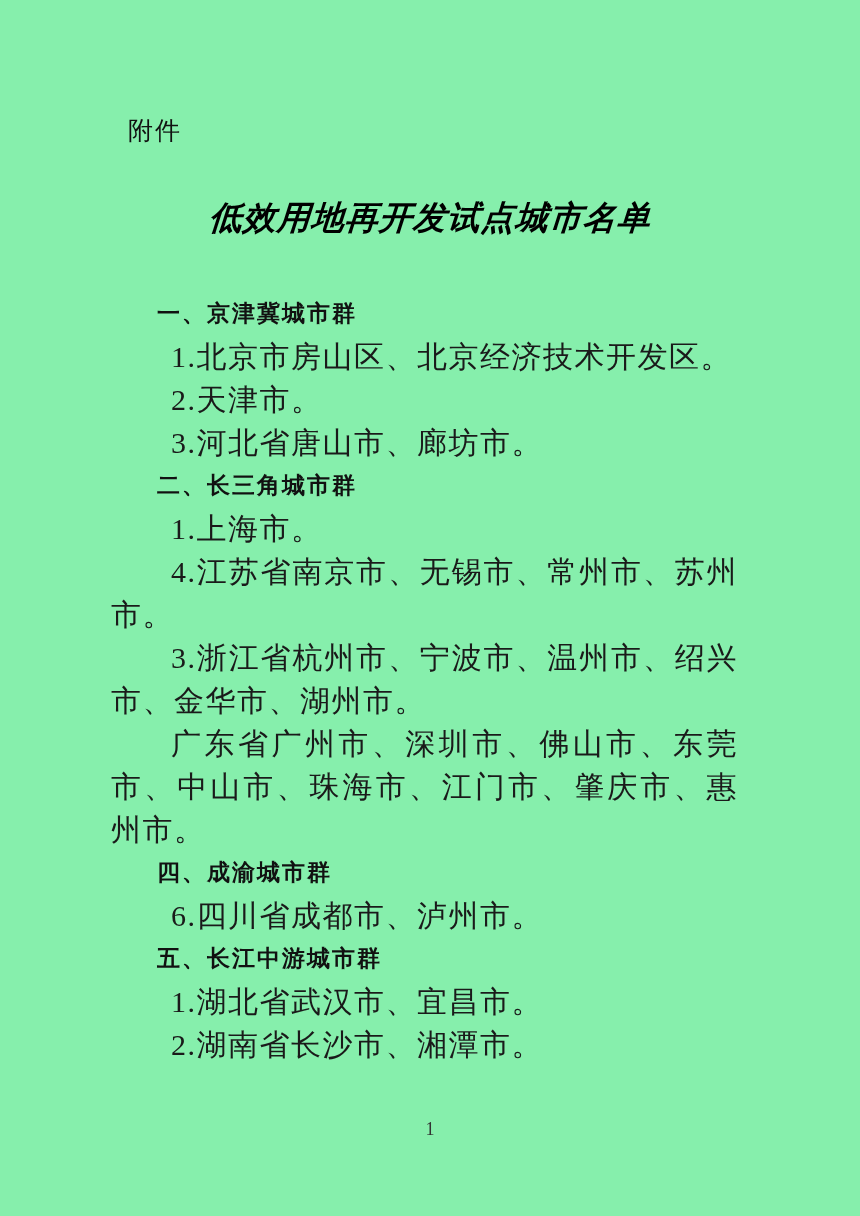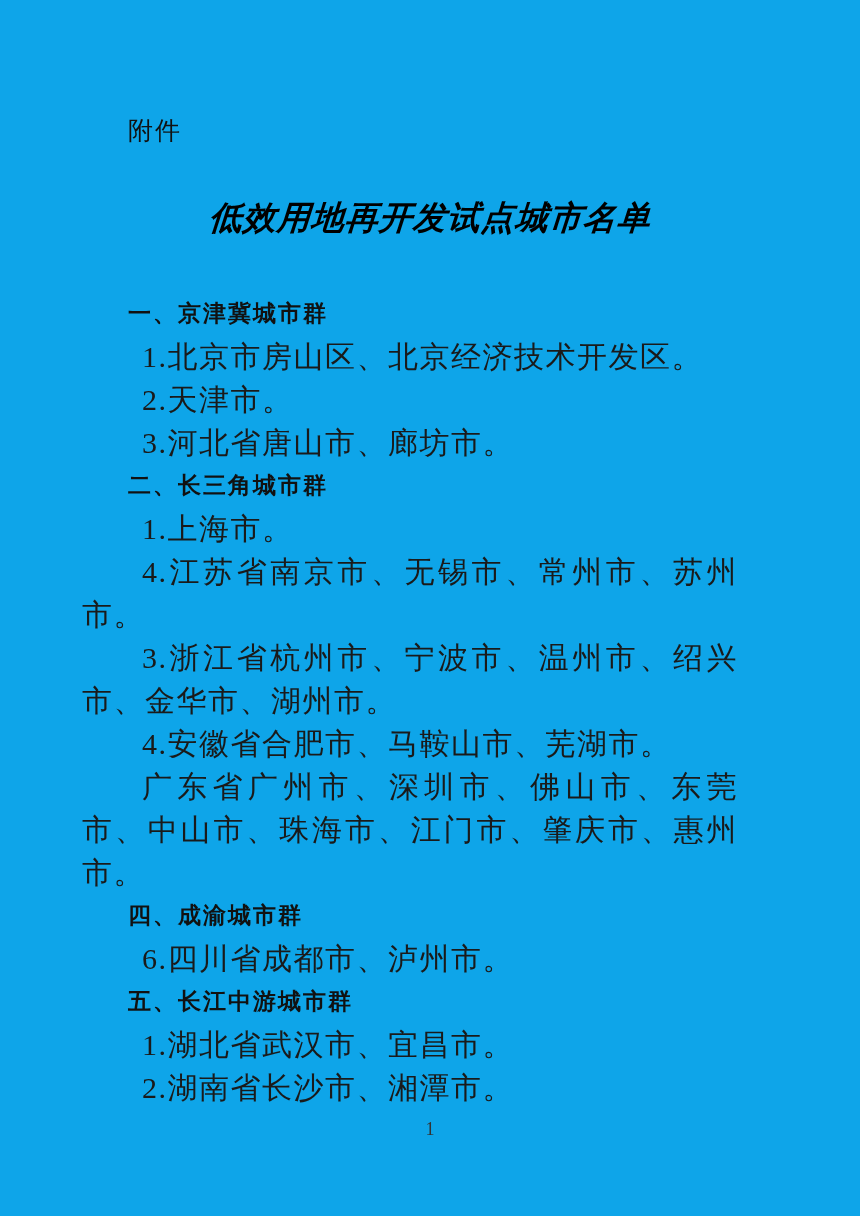--- a/index.html
+++ b/index.html
@@ -9,21 +9,21 @@
     height: 1216px;
     position: relative;
     overflow: hidden;
     font-family: "Liberation Serif", "DejaVu Serif", serif;
     color: #1a1a1a;
   }
   .page {
     width: 860px;
     height: 1216px;
     position: relative;
-    background: #0ea5e9;
+    background: #86efac;
   }
   .attachment {
     padding-top: 116px;
     padding-left: 128px;
     font-family: "Liberation Sans", "DejaVu Sans", sans-serif;
     font-size: 25px;
     line-height: 28px;
     letter-spacing: 2px;
     color: #111111;
   }
@@ -36,21 +36,21 @@
     font-family: "DejaVu Serif", "Liberation Serif", serif;
     font-style: italic;
     font-weight: 700;
     font-size: 33px;
     line-height: 40px;
     letter-spacing: 1px;
     color: #000000;
     transform: skewX(-4deg);
   }
   .content {
-    margin: 54px 122px 0 82px; 
+    margin: 54px 122px 0 111px; 
     text-align: justify;
   }
   .content h2 {
     font-family: "Liberation Sans", "DejaVu Sans", sans-serif;
     font-weight: 700;
     font-size: 23px;
     line-height: 43px;
     letter-spacing: 2px;
     text-indent: 2em;
     color: #111111;
@@ -89,21 +89,20 @@
 
     <h2>一、京津冀城市群</h2>
     <p>1.北京市房山区、北京经济技术开发区。</p>
     <p>2.天津市。</p>
     <p>3.河北省唐山市、廊坊市。</p>
 
     <h2>二、长三角城市群</h2>
     <p>1.上海市。</p>
     <p>4.江苏省南京市、无锡市、常州市、苏州市。</p>
     <p>3.浙江省杭州市、宁波市、温州市、绍兴市、金华市、湖州市。</p>
-    <p>4.安徽省合肥市、马鞍山市、芜湖市。</p>
 
     <p>广东省广州市、深圳市、佛山市、东莞市、中山市、珠海市、江门市、肇庆市、惠州市。</p>
 
     <h2>四、成渝城市群</h2>
     <p>6.四川省成都市、泸州市。</p>
 
     <h2>五、长江中游城市群</h2>
     <p>1.湖北省武汉市、宜昌市。</p>
     <p>2.湖南省长沙市、湘潭市。</p>
 

